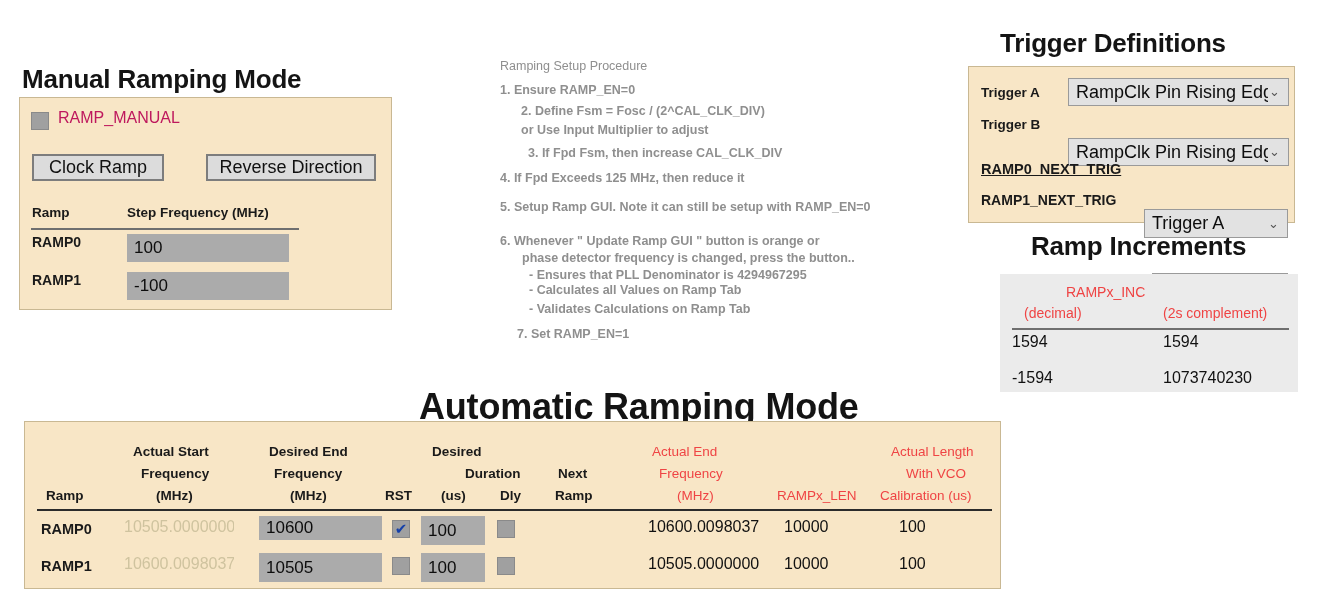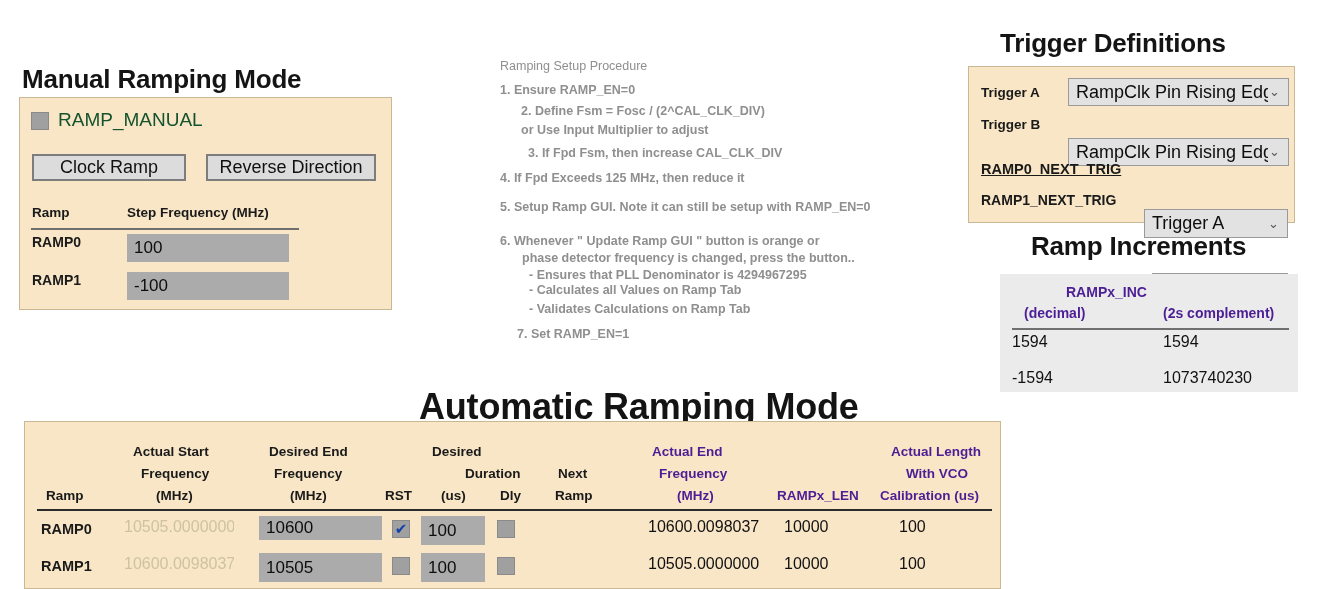--- a/index.html
+++ b/index.html
@@ -20,21 +20,21 @@
   
   .panel-cream{
     background:#f8e6c6;border:1px solid #c9b893;box-sizing:border-box;
   }
   .panel-gray{
     background:#ebebeb;box-sizing:border-box;
   }
 
   
   .lbl-bold{font-weight:bold;font-size:13.5px;color:#1a1a1a;white-space:nowrap;}
-  .lbl-bold-dim{font-weight:bold;font-size:13.5px;color:#4c1d95;white-space:nowrap;}
+  .lbl-bold-dim{font-weight:normal;font-size:13.5px;color:#ef4444;white-space:nowrap;}
   .val-txt{font-size:16px;color:#111;white-space:nowrap;}
   .val-dim{font-size:16px;color:#cfc39f;white-space:nowrap;}
   .val-dim2{font-size:16px;color:#111;white-space:nowrap;}
 
   
   .tfield{
     background:#ababab;border:none;box-sizing:border-box;
     display:flex;align-items:center;
     font-size:17px;color:#0d0d0d;padding-left:7px;
     white-space:nowrap;overflow:hidden;
@@ -79,23 +79,23 @@
   .hr-mid{background:#6f6f6f;height:1.5px;}
 </style>
 </head>
 <body>
 
 <div class="abs sec-title" style="left:22px;top:64px;">Manual Ramping Mode</div>
 
 <div class="abs panel-cream" style="left:19px;top:97px;width:373px;height:213px;"></div>
 
 <div class="abs cbox" style="left:31px;top:112px;width:18px;height:18px;"></div>
-<div class="abs" style="left:58px;top:109px;font-size:19px;color:#14532d;">RAMP_MANUAL</div>
-
-<div class="abs btn" style="left:32px;top:154px;width:154px;height:27px;">Clock Ramp</div>
+<div class="abs" style="left:58px;top:109px;font-size:16px;color:#be185d;">RAMP_MANUAL</div>
+
+<div class="abs btn" style="left:32px;top:154px;width:132px;height:27px;">Clock Ramp</div>
 <div class="abs btn" style="left:206px;top:154px;width:170px;height:27px;">Reverse Direction</div>
 
 <div class="abs lbl-bold" style="left:32px;top:205px;">Ramp</div>
 <div class="abs lbl-bold" style="left:127px;top:205px;">Step Frequency (MHz)</div>
 <div class="abs hr-mid" style="left:31px;top:228px;width:268px;"></div>
 
 <div class="abs lbl-bold" style="left:32px;top:234px;font-size:14px;">RAMP0</div>
 <div class="abs tfield" style="left:127px;top:234px;width:162px;height:28px;">100</div>
 
 <div class="abs lbl-bold" style="left:32px;top:272px;font-size:14px;">RAMP1</div>

